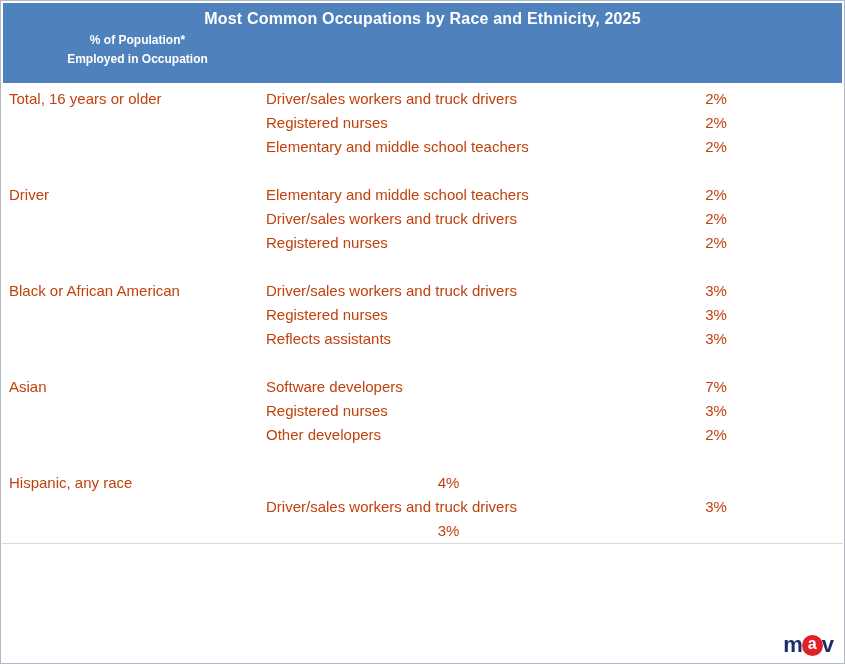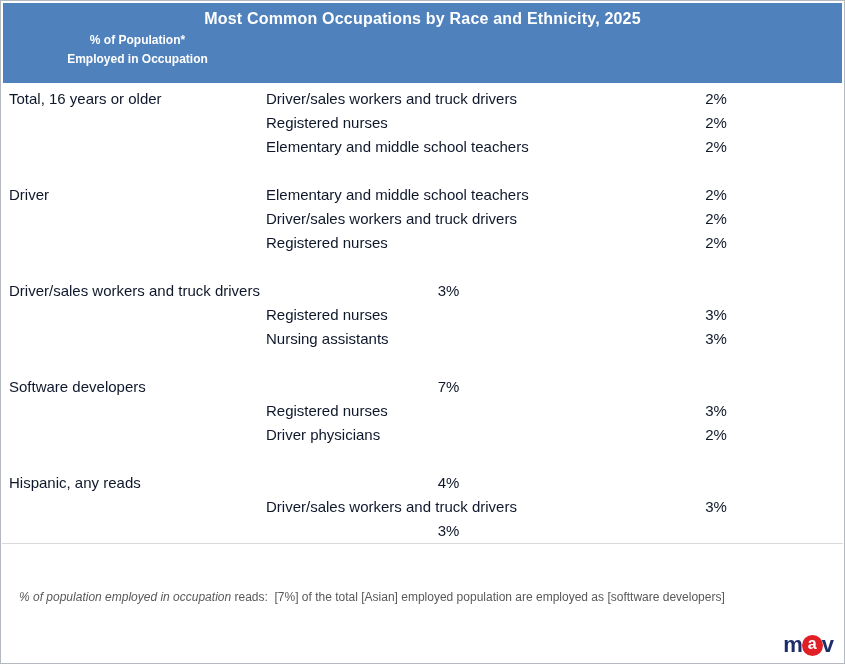--- a/index.html
+++ b/index.html
@@ -34,21 +34,21 @@
     padding-left: 6px;
     margin-top: 3px;
     align-items: center;
   }
   .header-cell { font-size: 12px; font-weight: bold; }
   .header-cell.left { padding-top: 12px; }
   .header-cell.pct { text-align: center; line-height: 19px; padding-top: 0; }
   
   .tbody {
     padding: 4px 0 0 8px;
-    color: #0f172a;
+    color: #c2410c;
   }
   .group { margin-bottom: 24px; }
   .group:last-child { margin-bottom: 0; }
   .row {
     display: grid;
     grid-template-columns: 257px 365px 170px;
     height: 24px;
     line-height: 24px;
     font-size: 15px;
   }
@@ -141,71 +141,72 @@
           <div class="cell pct">2%</div>
         </div>
         <div class="row">
           <div class="cell race"></div>
           <div class="cell occ">Registered nurses</div>
           <div class="cell pct">2%</div>
         </div>
       </div>
       <div class="group">
         <div class="row">
-          <div class="cell occ">Driver/sales workers and truck drivers</div>
-          <div class="cell pct">3%</div>
-        </div>
-        <div class="row">
-          <div class="cell race"></div>
-          <div class="cell occ">Registered nurses</div>
-          <div class="cell pct">3%</div>
-        </div>
-        <div class="row">
-          <div class="cell race"></div>
-          <div class="cell occ">Nursing assistants</div>
-          <div class="cell pct">3%</div>
-        </div>
-      </div>
-      <div class="group">
-        <div class="row">
+          <div class="cell race">Black or African American</div>
+          <div class="cell occ">Driver/sales workers and truck drivers</div>
+          <div class="cell pct">3%</div>
+        </div>
+        <div class="row">
+          <div class="cell race"></div>
+          <div class="cell occ">Registered nurses</div>
+          <div class="cell pct">3%</div>
+        </div>
+        <div class="row">
+          <div class="cell race"></div>
+          <div class="cell occ">Reflects assistants</div>
+          <div class="cell pct">3%</div>
+        </div>
+      </div>
+      <div class="group">
+        <div class="row">
+          <div class="cell race">Asian</div>
           <div class="cell occ">Software developers</div>
           <div class="cell pct">7%</div>
         </div>
         <div class="row">
           <div class="cell race"></div>
           <div class="cell occ">Registered nurses</div>
           <div class="cell pct">3%</div>
         </div>
         <div class="row">
           <div class="cell race"></div>
-          <div class="cell occ">Driver physicians</div>
-          <div class="cell pct">2%</div>
-        </div>
-      </div>
-      <div class="group">
-        <div class="row">
-          <div class="cell race">Hispanic, any reads</div>
+          <div class="cell occ">Other developers</div>
+          <div class="cell pct">2%</div>
+        </div>
+      </div>
+      <div class="group">
+        <div class="row">
+          <div class="cell race">Hispanic, any race</div>
           <div class="cell pct">4%</div>
         </div>
         <div class="row">
           <div class="cell race"></div>
           <div class="cell occ">Driver/sales workers and truck drivers</div>
           <div class="cell pct">3%</div>
         </div>
         <div class="row">
           <div class="cell race"></div>
           <div class="cell pct">3%</div>
         </div>
       </div>
     </div>
 
   <hr class="divider">
 
   <div class="notes">
-    <div><span class="italic">% of population employed in occupation</span><span> reads:  [7%] of the total [Asian] employed population are employed as [softtware developers]</span></div>
   </div>
 
   <div class="logo">
     <span class="letter">m</span>
     <span class="a-circle">a</span>
     <span class="letter">v</span>
   </div>
 
 </div>
 

